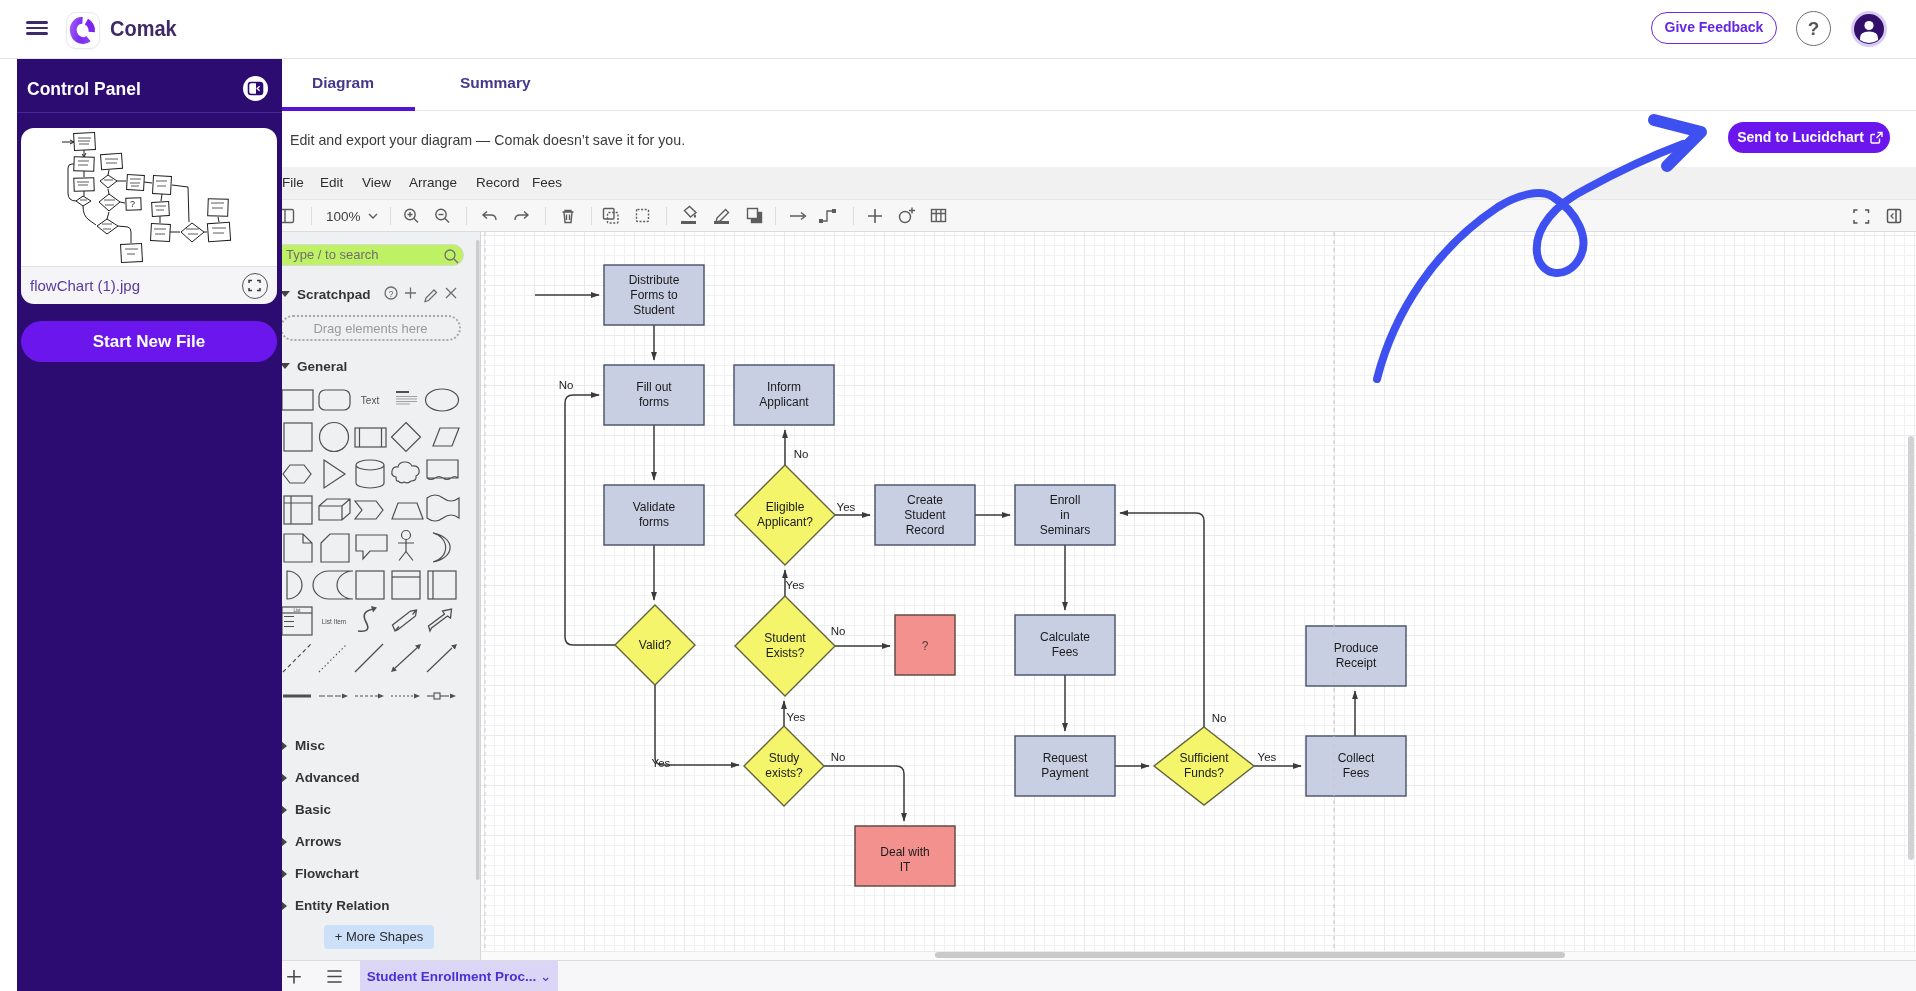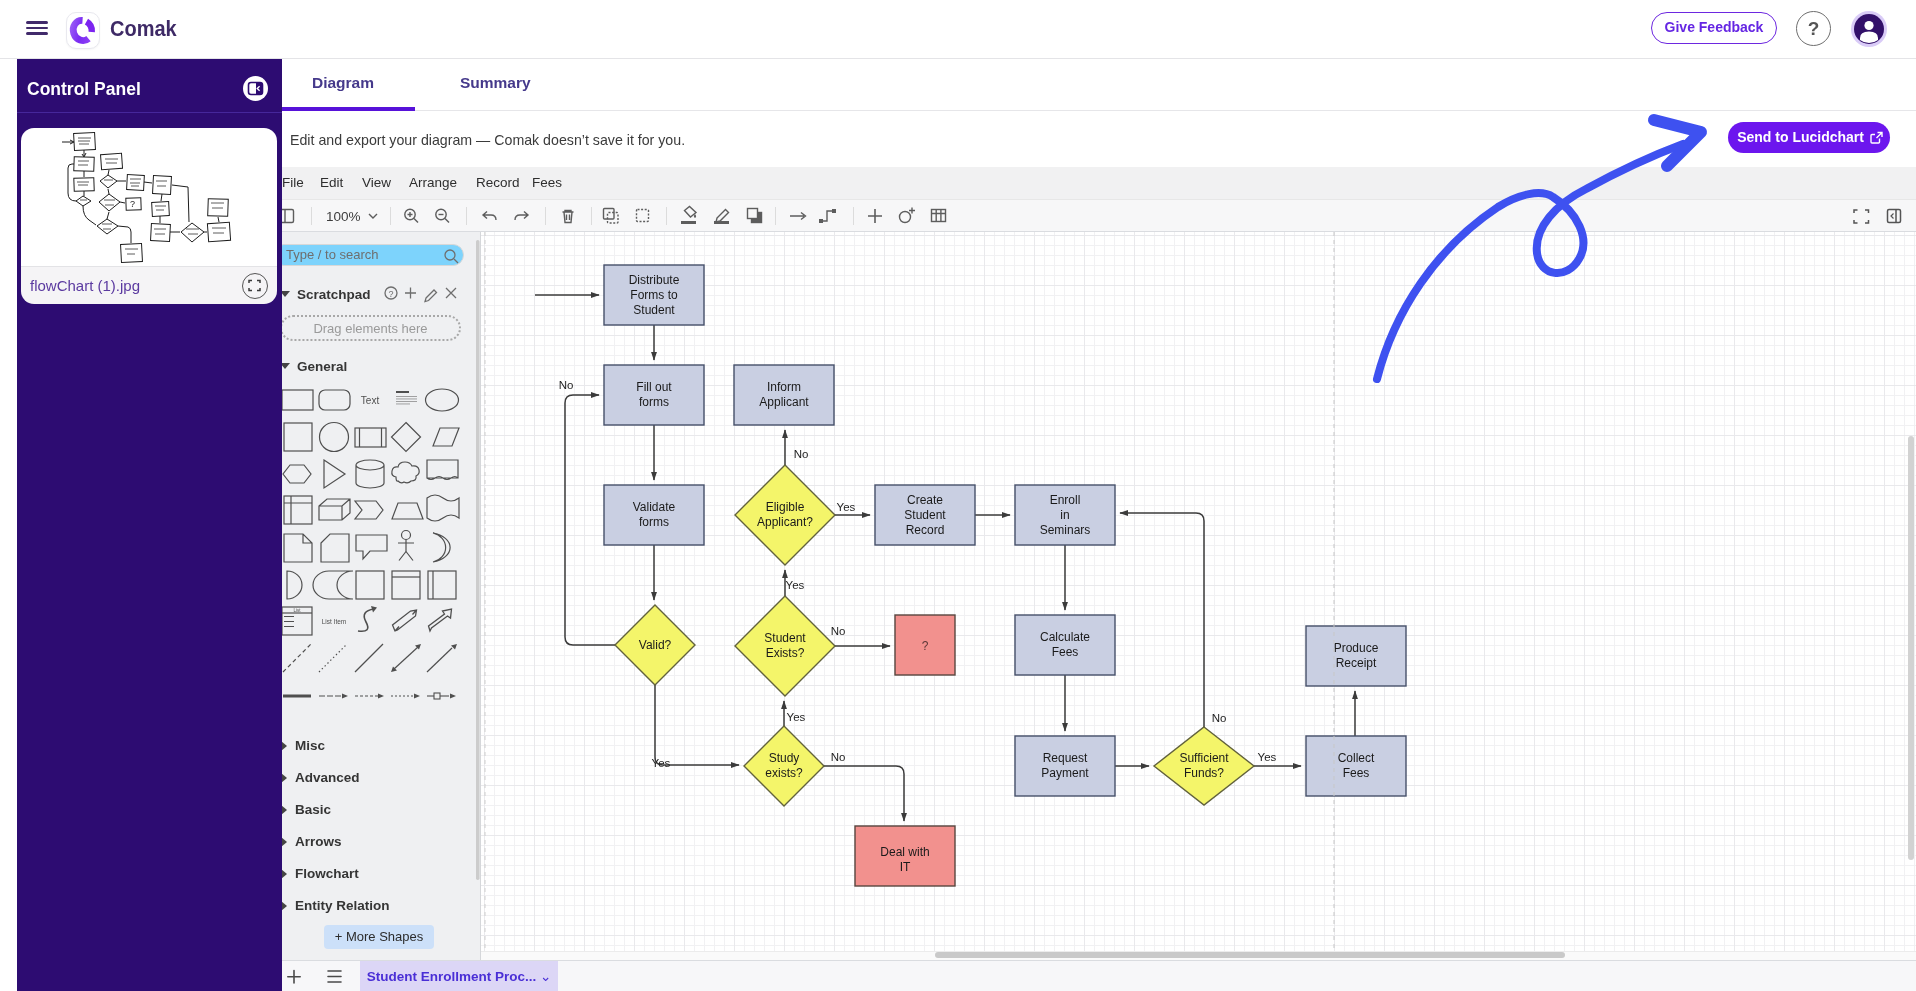--- a/index.html
+++ b/index.html
@@ -39,21 +39,21 @@
   #send-btn { left:1463px; top:11px; width:162px; height:31px; background:#6c16ee; border-radius:16px; color:#fff; font-size:14px; font-weight:bold; text-align:center; line-height:31px; }
 
   
   #menubar { left:265px; top:167px; width:1651px; height:33px; background:#f1f1f2; border-bottom:1px solid #e7e7e7; }
   #menubar span { position:absolute; top:8px; font-size:13.5px; color:#2e2e2e; }
   #toolbar { left:265px; top:200px; width:1651px; height:32px; background:#f7f7f8; border-bottom:1px solid #dadce0; }
   .tsep { position:absolute; top:7px; width:1px; height:18px; background:#dcdcdc; }
 
   
   #panel { left:265px; top:232px; width:216px; height:728px; background:#eff0f2; border-right:1px solid #d5d7da; }
-  #search { position:absolute; left:8px; top:12px; width:191px; height:22px; background:#7dd3fc; border:1px solid #d8d8d8; border-radius:11px; color:#6e6e6e; font-size:13px; line-height:20px; padding-left:12px; }
+  #search { position:absolute; left:8px; top:12px; width:191px; height:22px; background:#bef264; border:1px solid #d8d8d8; border-radius:11px; color:#6e6e6e; font-size:13px; line-height:20px; padding-left:12px; }
   .secthead { position:absolute; font-size:13.5px; font-weight:bold; color:#353535; }
   .tri-d { display:inline-block; width:0; height:0; border-left:5px solid transparent; border-right:5px solid transparent; border-top:6px solid #444; margin-right:7px; vertical-align:2px; }
   .tri-r { display:inline-block; width:0; height:0; border-top:5px solid transparent; border-bottom:5px solid transparent; border-left:6px solid #444; margin-right:8px; vertical-align:-1px; }
   #dragbox { position:absolute; left:15px; top:83px; width:181px; height:26px; border:2px dotted #a8a8a8; border-radius:13px; color:#9a9a9a; font-size:13px; text-align:center; line-height:23px; }
   #moreshapes { position:absolute; left:59px; top:693px; width:110px; height:24px; background:#cce0f9; border-radius:4px; color:#2c2c2c; font-size:13px; text-align:center; line-height:24px; }
 
   
   #canvas { left:481px; top:232px; width:1435px; height:728px; background:#fff;
     background-image:
       linear-gradient(to right, #e9e9ec 1px, transparent 1px),
@@ -183,20 +183,21 @@
         <svg width="23" height="23">
           <g stroke="#3a3a3a" stroke-width="1.5" fill="none">
             <path d="M6,9 V6.5 H9"></path>
               <path d="M14,6.5 H17 V9"></path>
             <path d="M17,14 V16.5 H14"></path>
               <path d="M9,16.5 H6 V14"></path>
           </g>
         </svg>
       </div>
     </div>
+    <div id="newfile" class="abs">Start New File</div>
   </div>
 
   <div id="tabbar" class="abs">
     <span class="tab" style="left:47px;">Diagram</span>
     <span class="tab" style="left:195px;">Summary</span>
   </div>
   <div id="tab-underline" class="abs"></div>
   <div id="info-row" class="abs">
     <span id="info-text" class="abs">Edit and export your diagram — Comak doesn’t save it for you.</span>
     <div id="send-btn" class="abs">Send to Lucidchart

